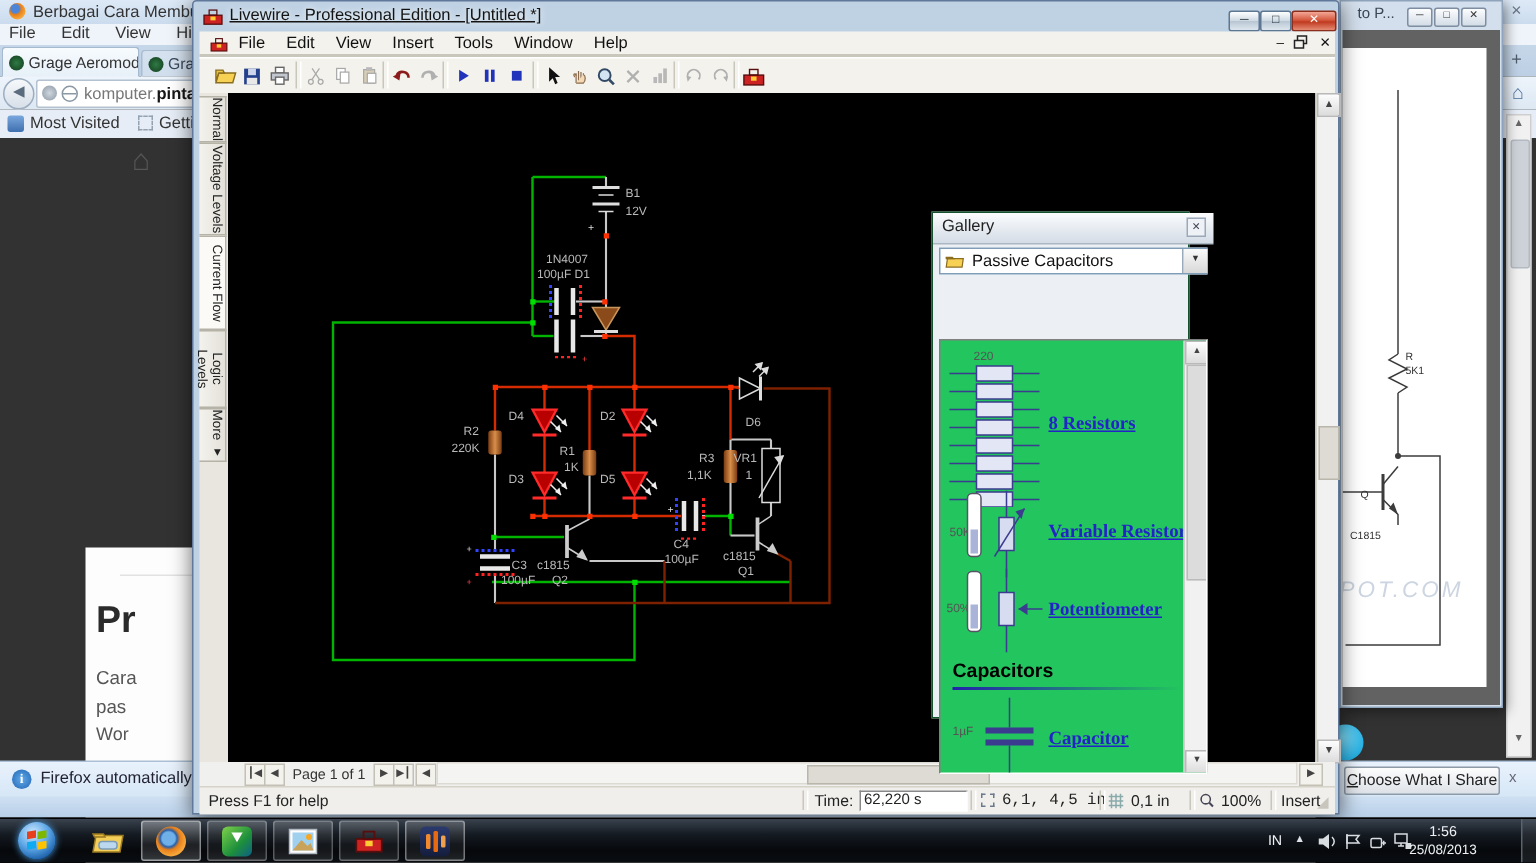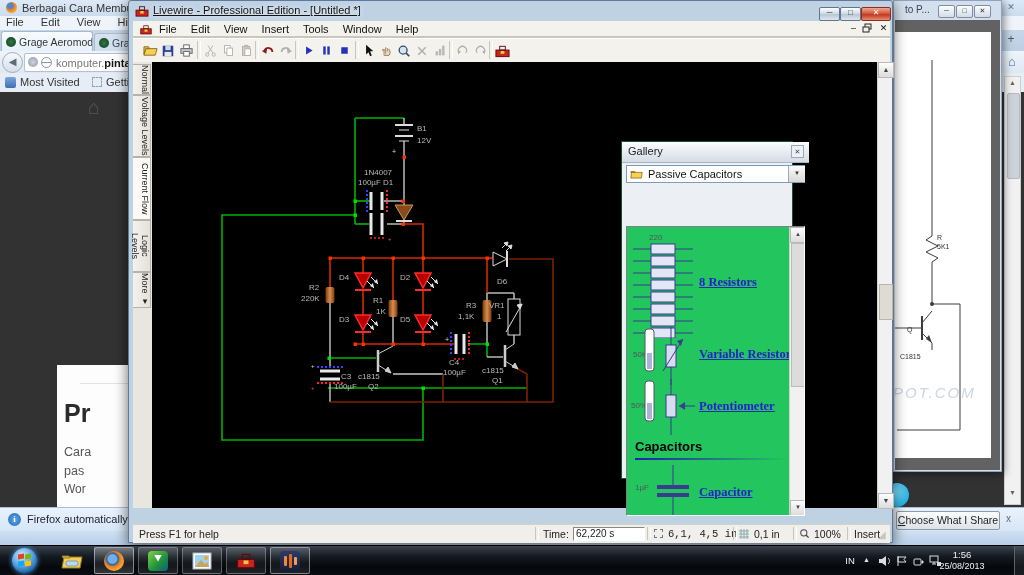--- a/index.html
+++ b/index.html
@@ -577,20 +577,32 @@
         </g>
       </svg>
     </div>
 
     <div class="a vscroll">
       <div class="a sar" style="left:0;top:0;width:14px;height:14px;font-size:7px;line-height:13px;">▲</div>
       <div class="a" style="left:1px;top:222px;width:12px;height:34px;background:#dddbd4;border:1px solid #b9b6ac;"></div>
       <div class="a sar" style="left:0;top:431px;width:14px;height:14px;font-size:7px;line-height:13px;">▼</div>
     </div>
 
+    <div class="a pagerow">
+      <span class="pbtn" style="left:30px;">┃◀</span>
+      <span class="pbtn" style="left:43px;">◀</span>
+      <span class="a nw" style="left:62px;top:3px;font-size:9.5px;">Page 1 of 1</span>
+      <span class="pbtn" style="left:116px;">▶</span>
+      <span class="pbtn" style="left:129px;">▶┃</span>
+      <span class="pbtn" style="left:144px;">◀</span>
+      <div class="a" style="left:158px;top:0;width:574px;height:15px;background:#f4f4f2;border:1px solid #dcdad2;box-sizing:border-box;">
+        <div class="a" style="left:246px;top:1px;width:120px;height:11px;background:#dddbd4;border:1px solid #b9b6ac;"></div>
+      </div>
+      <span class="pbtn" style="left:733px;width:14px;">▶</span>
+    </div>
 
     <div class="a statusbar">
       <span class="a nw" style="left:6px;top:3px;">Press F1 for help</span>
       <span class="ssep" style="left:402px;"></span>
       <span class="a nw" style="left:410px;top:3px;">Time:</span>
       <span class="a nw" style="left:440px;top:2px;width:66px;height:12px;background:#fff;border:1px solid;border-color:#888 #fff #fff #888;padding:0 2px;font-size:10px;">62,220 s</span>
       <span class="ssep" style="left:514px;"></span>
       <span class="a" style="left:521px;top:4px;width:9px;height:9px;border:1px dashed #6a7a8c;box-sizing:border-box;"></span>
       <span class="a nw" style="left:535px;top:3px;font-family:Liberation Mono, monospace;">6,1, 4,5 in</span>
       <span class="ssep" style="left:600px;"></span>

